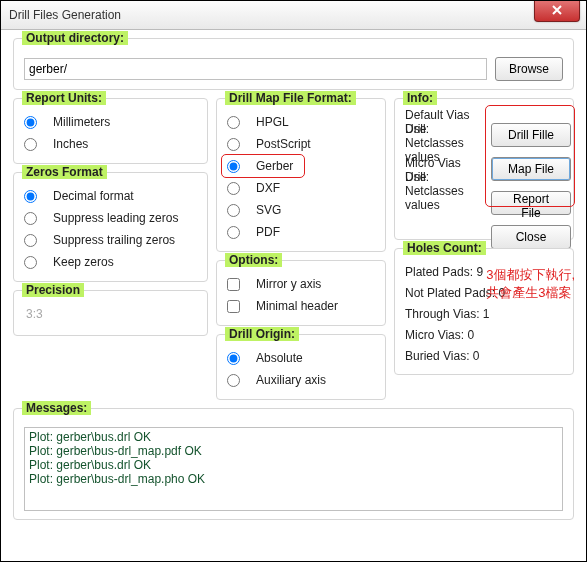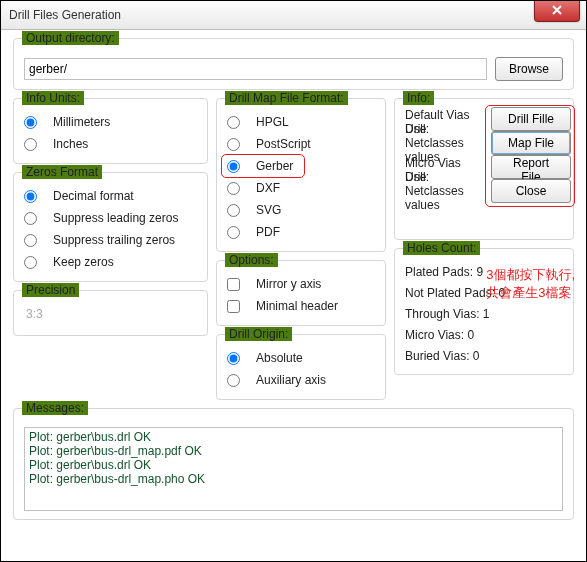--- a/index.html
+++ b/index.html
@@ -51,24 +51,25 @@
     border: 1px solid #d6d6d6;
     border-radius: 4px;
     padding: 8px 10px 8px 10px;
     margin-bottom: 8px;
     position: relative;
   }
   .group > .legend {
     position: absolute;
     top: -8px;
     left: 8px;
-    background: #4d7c0f;
+    background: #bef264;
     padding: 0 4px;
     color: #222;
     font-size: 12px;
+    font-weight: bold;
   }
   .row-outdir {
     display: flex;
     align-items: center;
     gap: 8px;
     margin-top: 6px;
   }
   .text-input {
     flex: 1;
     height: 22px;
@@ -112,24 +113,25 @@
     padding: 4px 2px;
   }
   .info-line {
     height: 21px;
     display: flex;
     align-items: center;
     color: #222;
   }
   .side-buttons {
     position: absolute;
-    top: 8px;
+    top: 24px;
     right: 2px;
     display: flex;
     flex-direction: column;
+    gap: 10px;
     width: 80px;
   }
   .red-box {
     position: absolute;
     border: 1.5px solid #e02020;
     border-radius: 5px;
     pointer-events: none;
   }
   .annot {
     position: absolute;
@@ -170,21 +172,21 @@
     <div class="row-outdir">
       <input class="text-input" value="gerber/" style="">
       <button class="btn">Browse</button>
     </div>
   </div>
 
   <div class="columns">
 
     <div class="col1">
       <div class="group" style="padding-top:12px;">
-        <span class="legend">Info Units:</span>
+        <span class="legend">Report Units:</span>
         <label class="radio-row">
             <input type="radio" name="u" checked="" style="">
             <span>Millimeters</span>
           </label>
         <label class="radio-row">
             <input type="radio" name="u" style="">
             <span>Inches</span>
           </label>
       </div>
 

